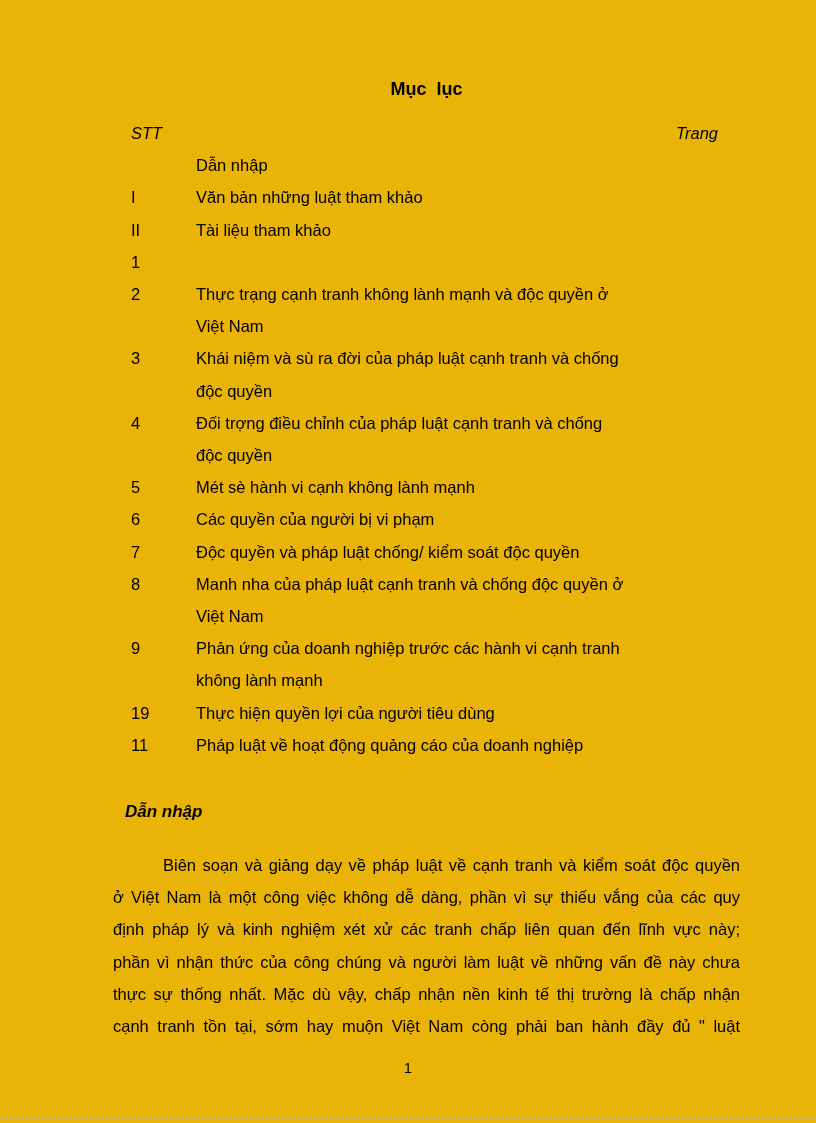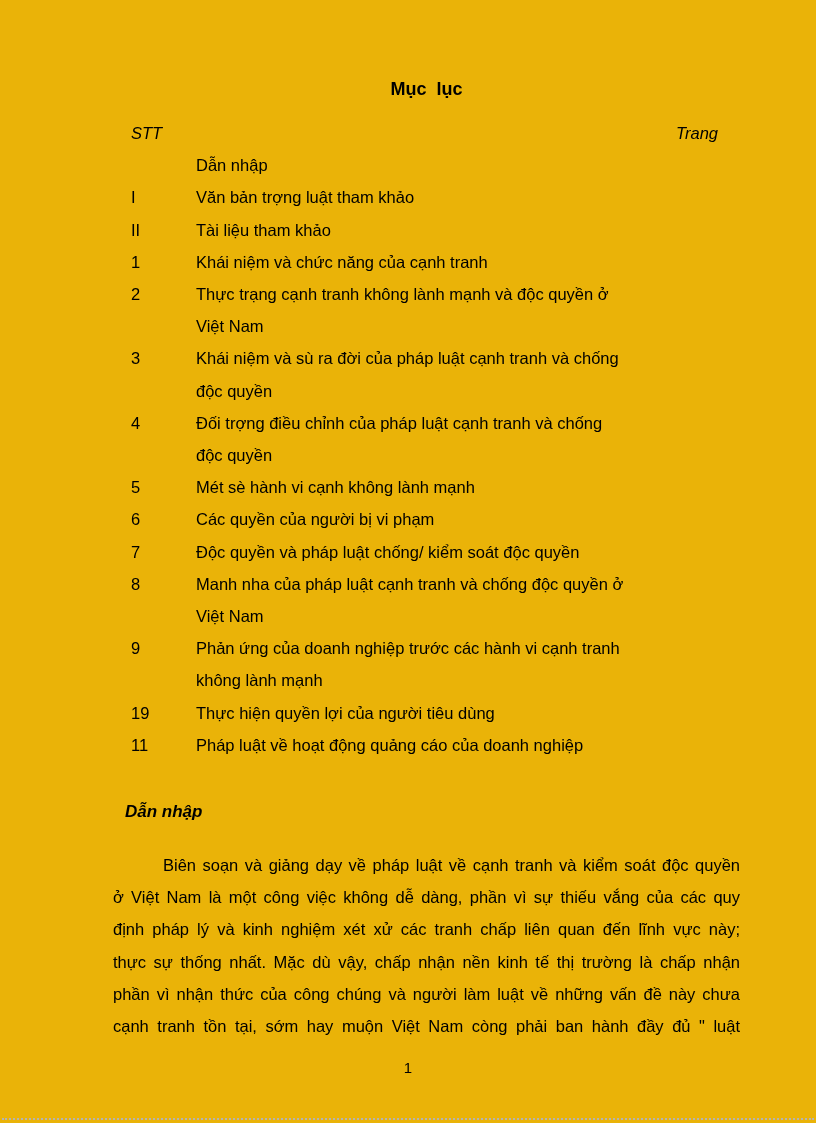--- a/index.html
+++ b/index.html
@@ -97,34 +97,31 @@
       <div id="toc-items">
           <div class="toc-row">
             <span class="toc-num"></span>
             <div class="toc-text">
               <div class="toc-line">Dẫn nhập</div>
             </div>
           </div>
           <div class="toc-row">
             <span class="toc-num">I</span>
             <div class="toc-text">
-              <div class="toc-line">Văn bản trợng luật tham khảo</div>
+              <div class="toc-line">Văn bản những luật tham khảo</div>
             </div>
           </div>
           <div class="toc-row">
             <span class="toc-num">II</span>
             <div class="toc-text">
               <div class="toc-line">Tài liệu tham khảo</div>
             </div>
           </div>
           <div class="toc-row">
             <span class="toc-num">1</span>
-            <div class="toc-text">
-              <div class="toc-line">Khái niệm và chức năng của cạnh tranh</div>
-            </div>
           </div>
           <div class="toc-row">
             <span class="toc-num">2</span>
             <div class="toc-text">
               <div class="toc-line">Thực trạng cạnh tranh không lành mạnh và độc quyền ở</div>
               <div class="toc-line">Việt Nam</div>
             </div>
           </div>
           <div class="toc-row">
             <span class="toc-num">3</span>
@@ -186,22 +183,22 @@
           </div>
         </div>
     </div>
 
     <h2 class="section-heading">Dẫn nhập</h2>
 
     <div class="paragraph" id="intro-paragraph">
         <div class="para-line first">Biên soạn và giảng dạy về pháp luật về cạnh tranh và kiểm soát độc quyền</div>
         <div class="para-line">ở Việt Nam là một công việc không dễ dàng, phần vì sự thiếu vắng của các quy</div>
         <div class="para-line">định pháp lý và kinh nghiệm xét xử các tranh chấp liên quan đến lĩnh vực này;</div>
+        <div class="para-line">phần vì nhận thức của công chúng và người làm luật về những vấn đề này chưa</div>
         <div class="para-line">thực sự thống nhất. Mặc dù vậy, chấp nhận nền kinh tế thị trường là chấp nhận</div>
-        <div class="para-line">phần vì nhận thức của công chúng và người làm luật về những vấn đề này chưa</div>
         <div class="para-line">cạnh tranh tồn tại, sớm hay muộn Việt Nam còng phải ban hành đầy đủ " luật</div>
       </div>
 
   </div>
 
   <div class="page-number">1</div>
   <div class="page-break-divider"></div>
 </div>
 
 </body></html>

